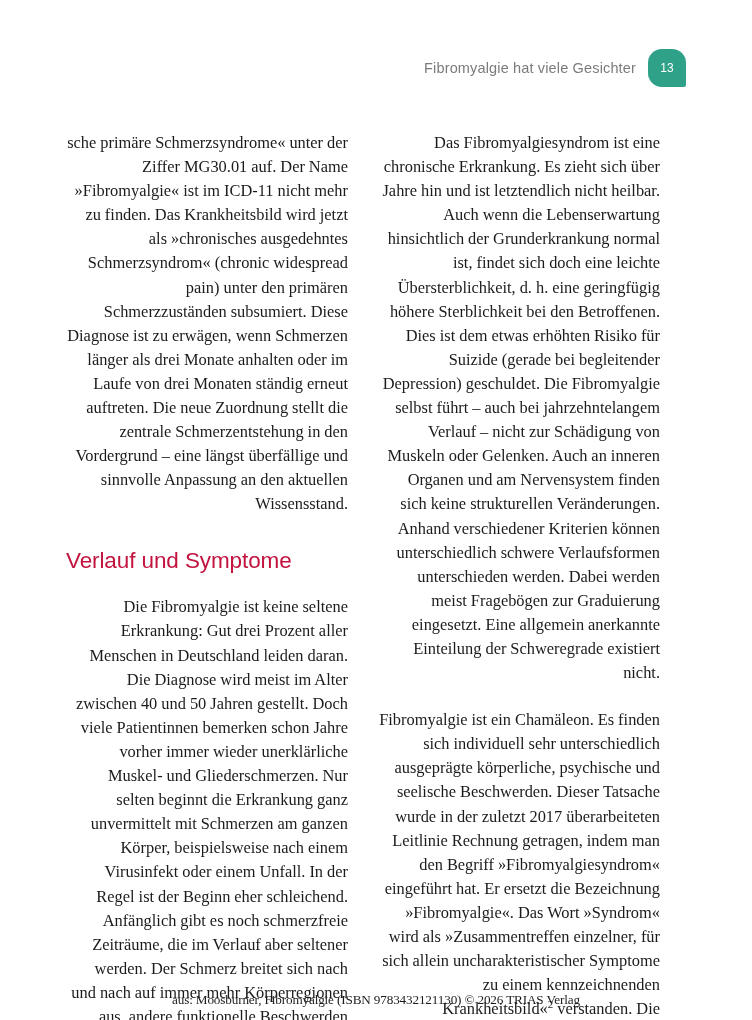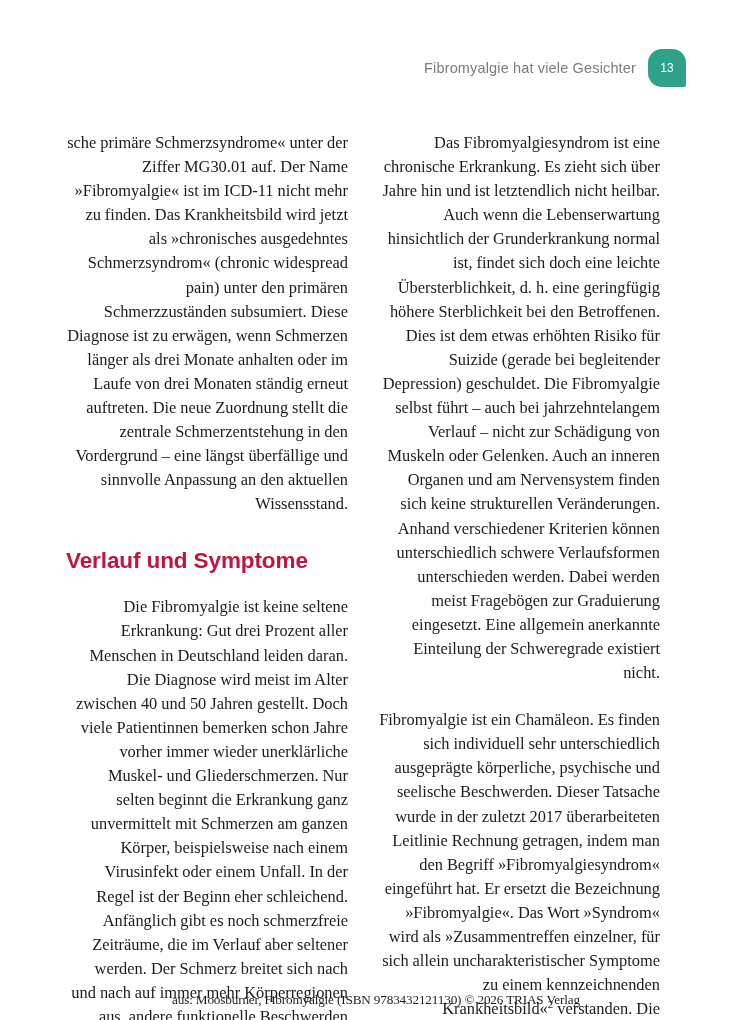--- a/index.html
+++ b/index.html
@@ -73,21 +73,21 @@
     hyphens: manual;
     word-spacing: -0.1px;
   }
   .body-text + .body-text {
     margin-top: 23px;
   }
 
   .section-heading {
     font-family: "Liberation Sans", "DejaVu Sans", sans-serif;
     font-size: 22.5px;
-    font-weight: 700;
+    font-weight: 400;
     color: #c2143f;
     margin: 0;
     line-height: 1.15;
     letter-spacing: -0.1px;
   }
   .heading-block {
     margin-top: 31px;
     margin-bottom: 22px;
   }
 

